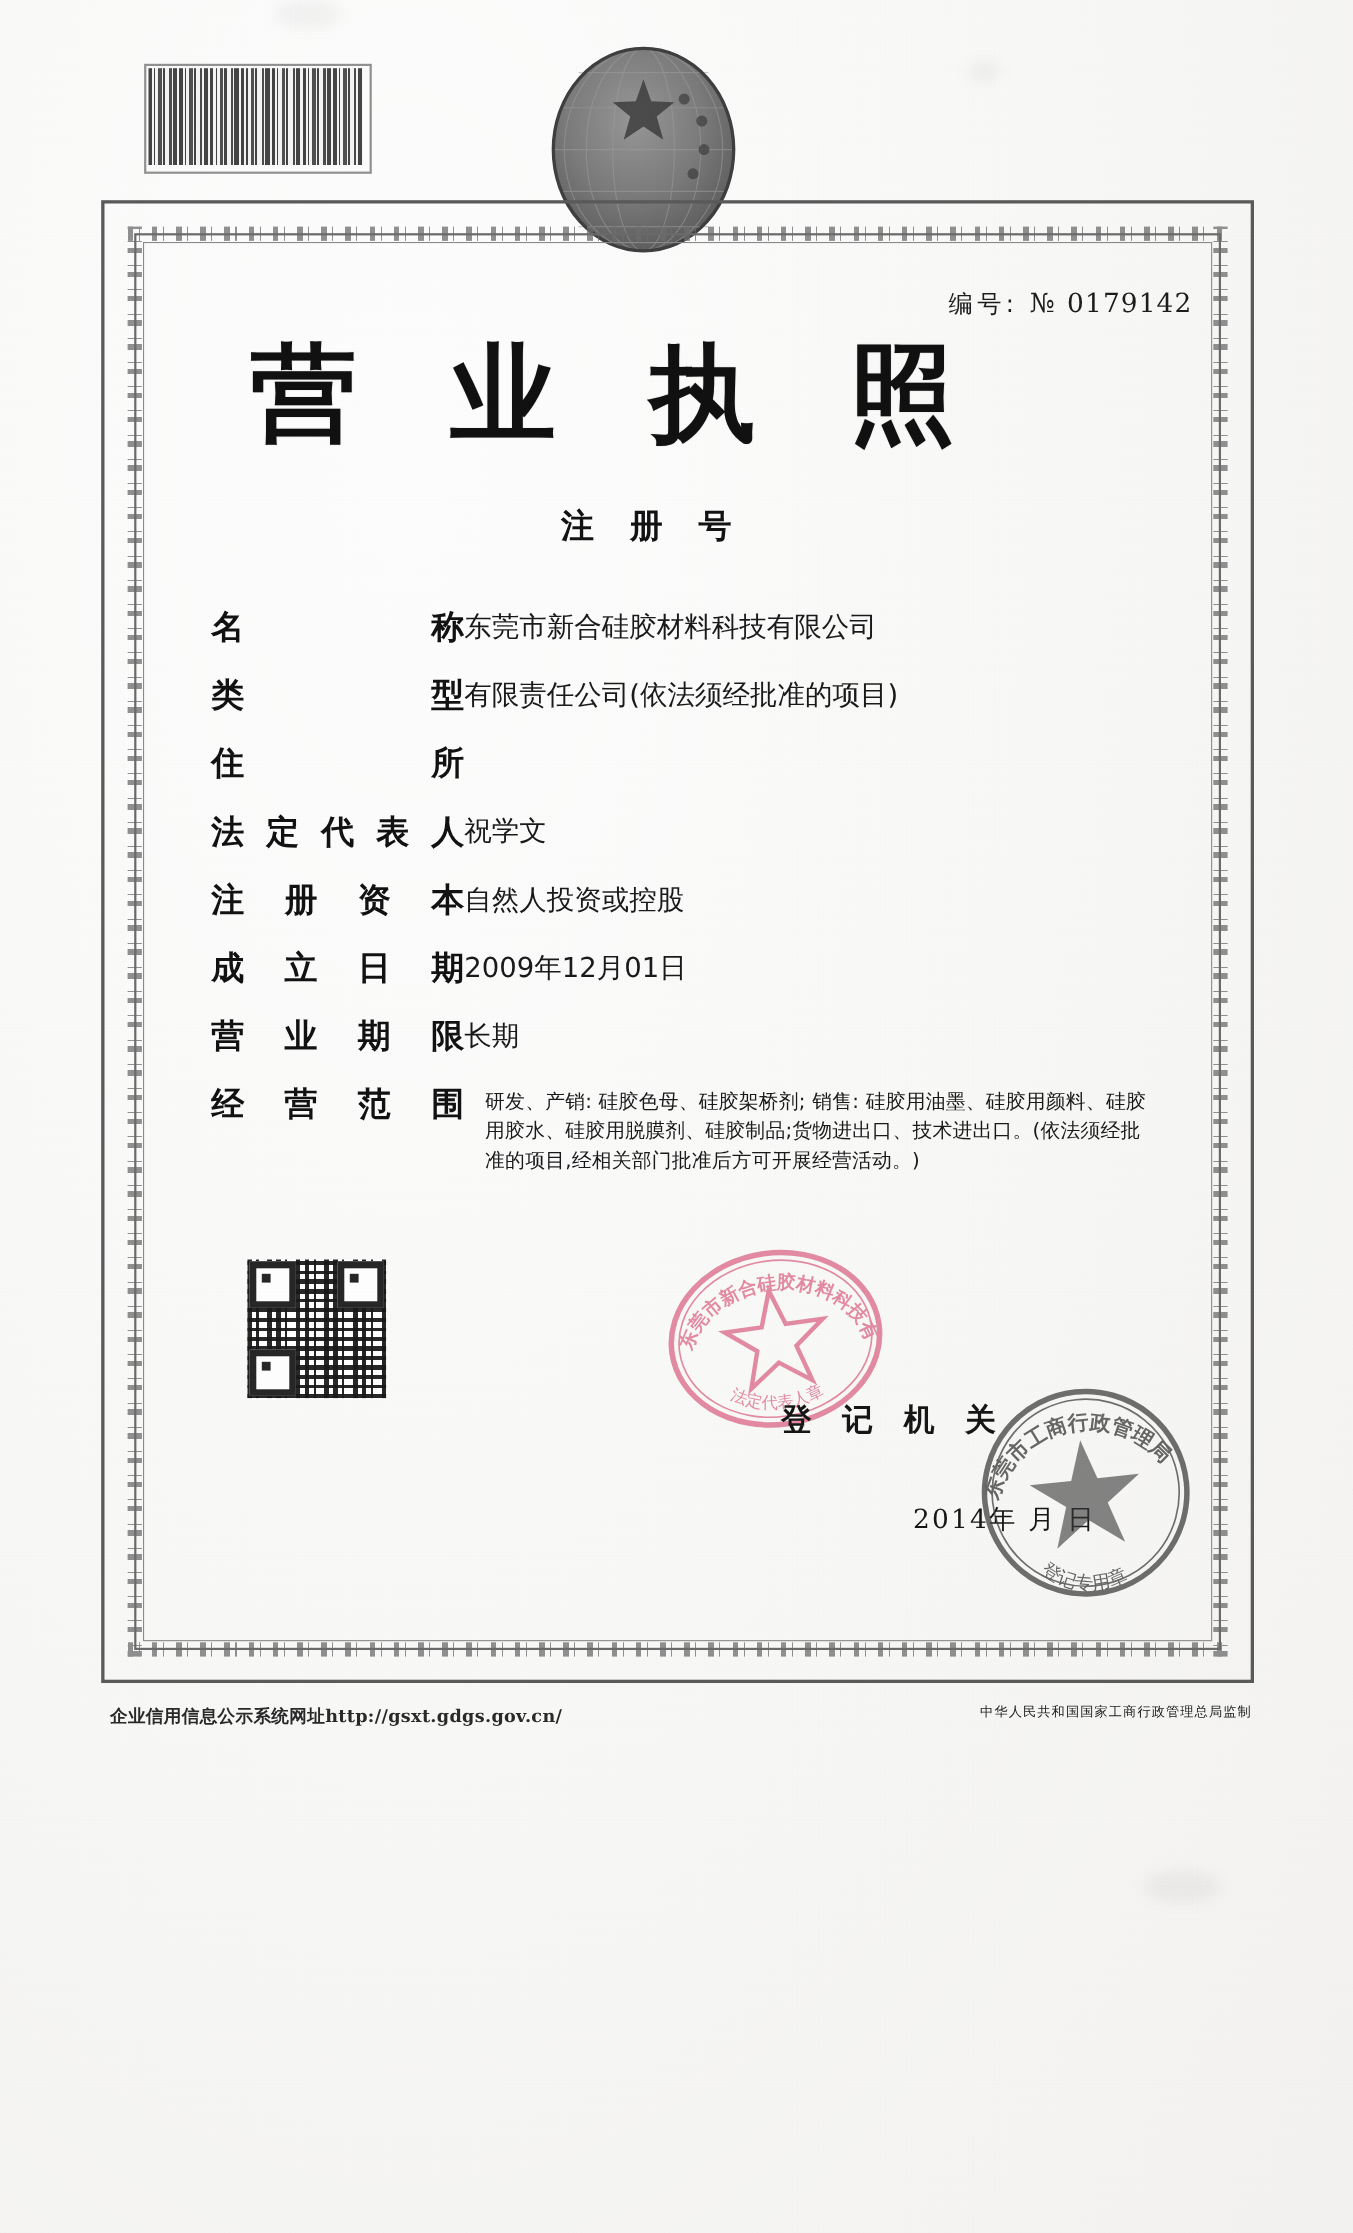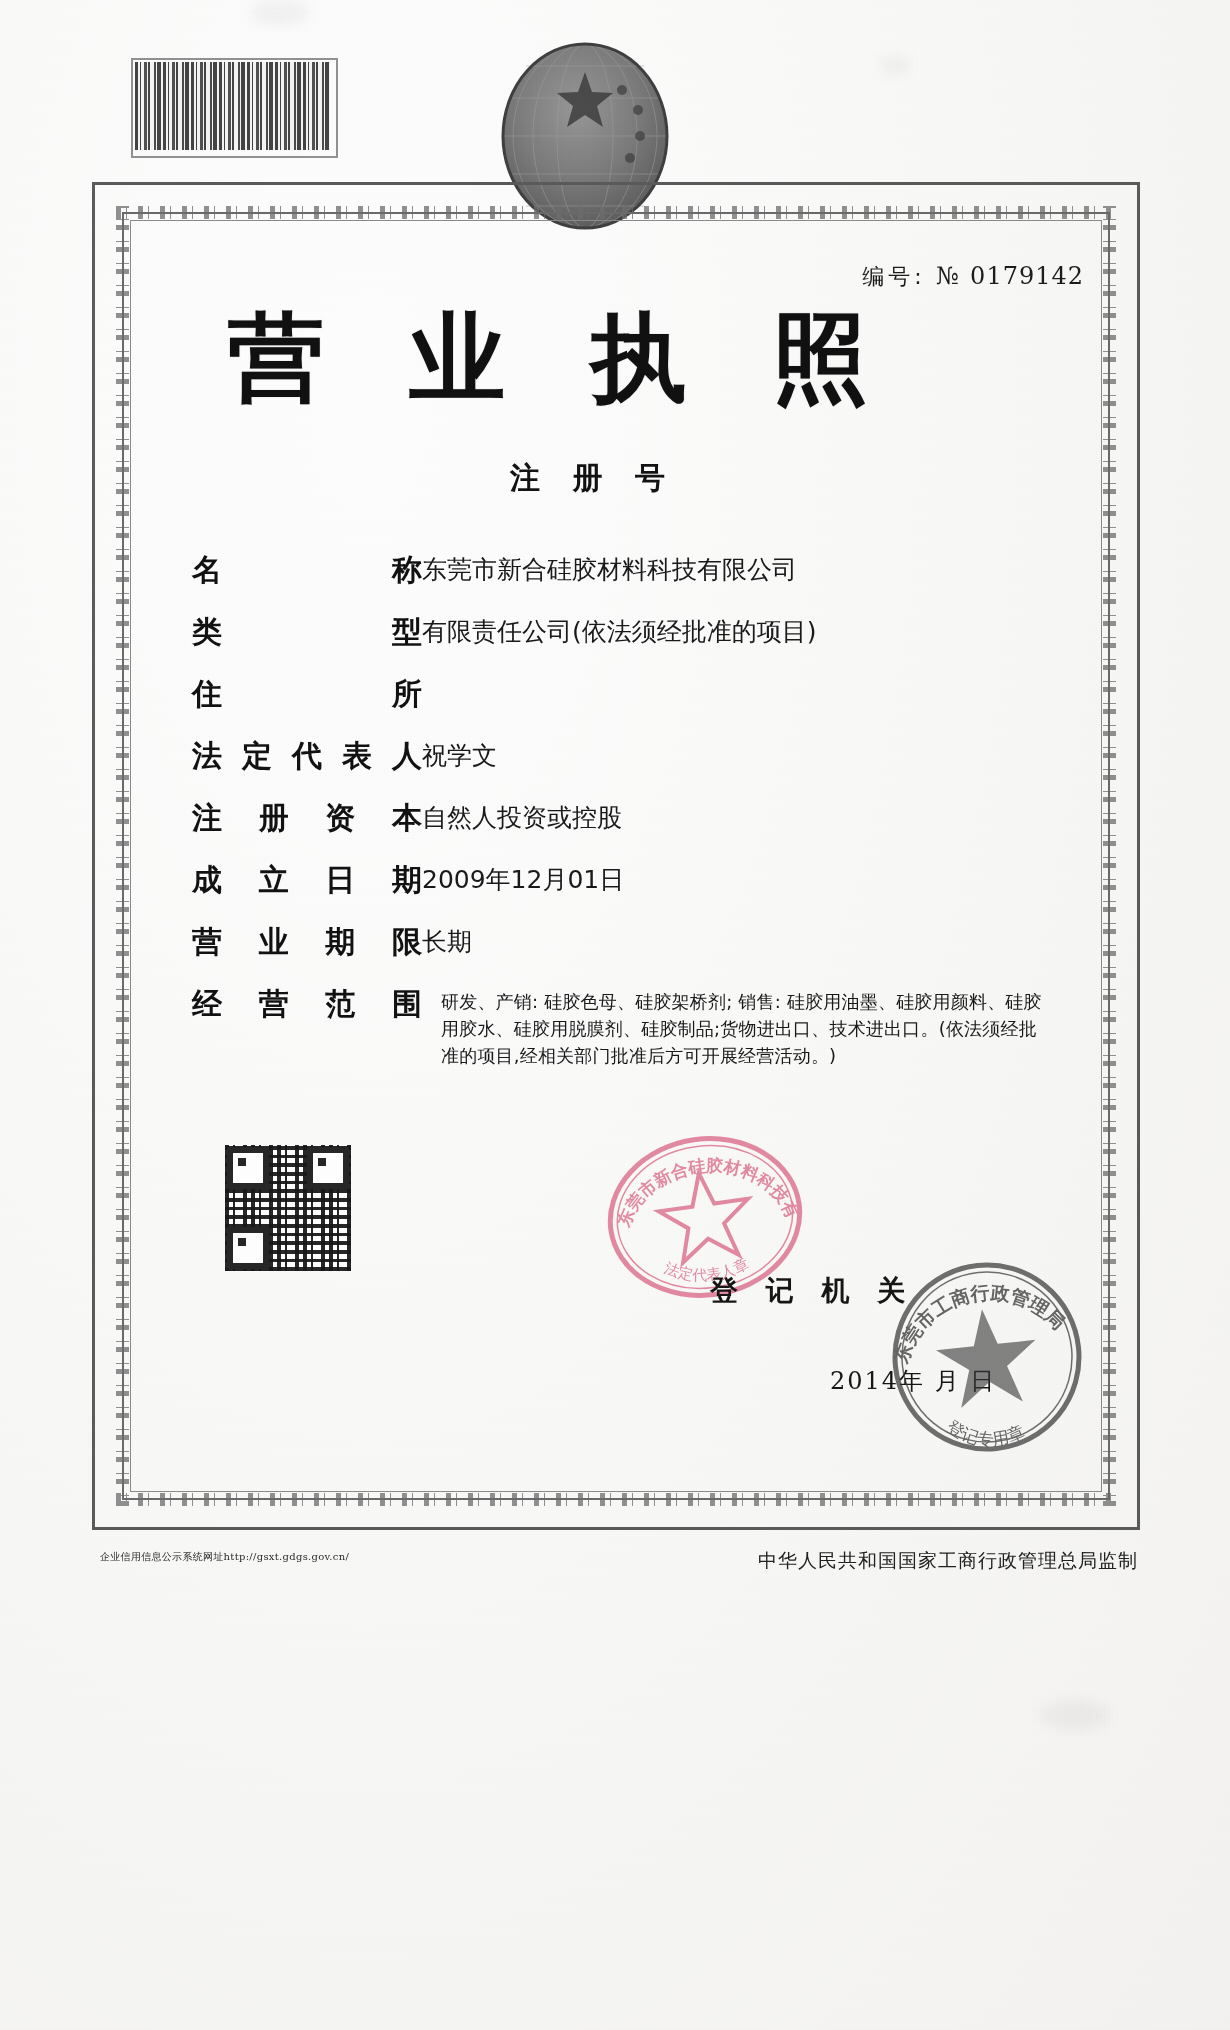--- a/index.html
+++ b/index.html
@@ -292,32 +292,33 @@
     height: 205px;
     pointer-events: none;
   }
 
   
   #footer-left {
     position: absolute;
     left: 100px;
     top: 1550px;
     font-family: "DejaVu Sans", sans-serif;
-    font-size: 10px;
+    font-size: 16px;
     color: #2a2a2a;
     letter-spacing: .3px;
+    font-weight: bold;
   }
   #footer-left .url {
     font-family: "DejaVu Serif", serif;
   }
   #footer-right {
     position: absolute;
     right: 92px;
     top: 1548px;
-    font-size: 19px;
+    font-size: 12px;
     color: #222;
     letter-spacing: 1px;
   }
 
   
   .smudge {
     position: absolute;
     border-radius: 50%;
     background: rgba(120,120,120,.07);
     filter: blur(6px);

